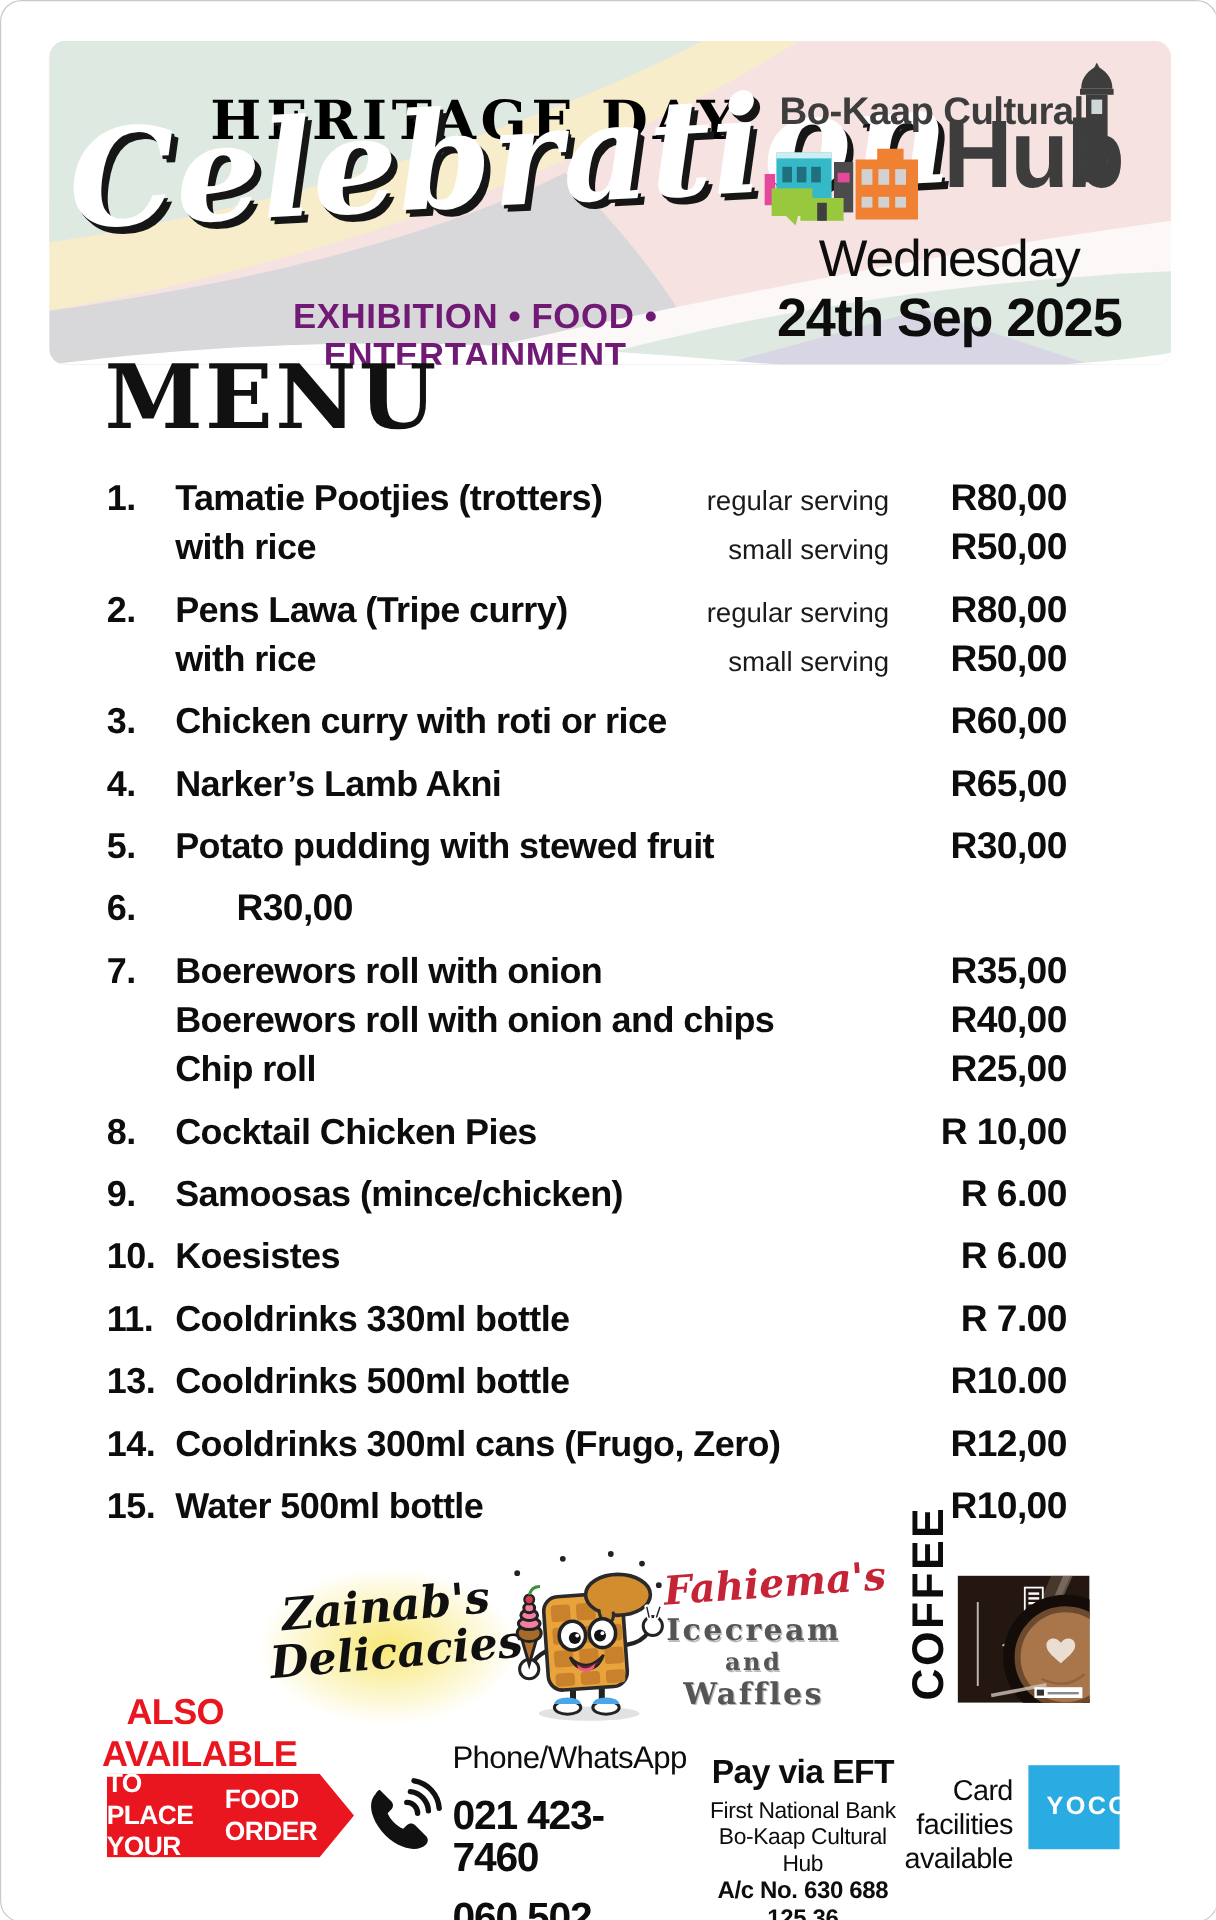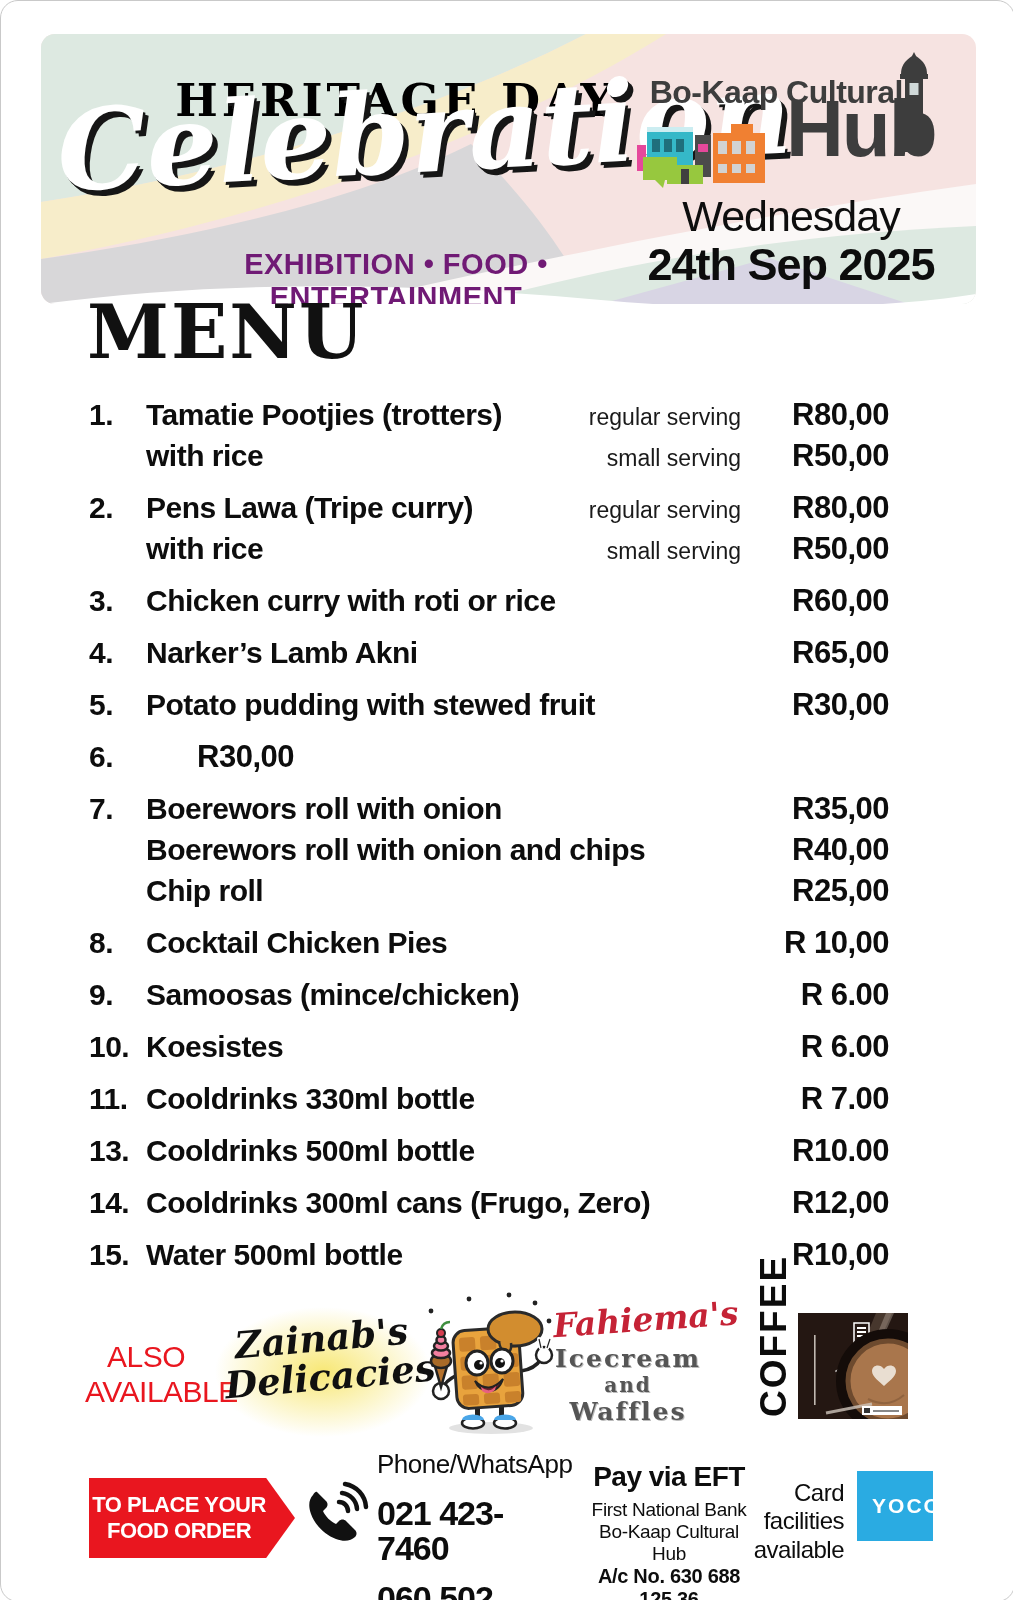--- a/index.html
+++ b/index.html
@@ -29,42 +29,42 @@
               font-size:74px;letter-spacing:2px;color:#111;}
   .menu-list{position:absolute;left:88px;top:396px;width:800px;}
   .menu-item{margin-bottom:11px;}
   .menu-line{display:flex;align-items:baseline;height:41px;}
   .menu-line .num{width:57px;font-weight:bold;font-size:30px;letter-spacing:-.5px;}
   .menu-line .itext{flex:1;font-weight:bold;font-size:30px;letter-spacing:-.5px;}
   .menu-line .serving{width:215px;text-align:right;font-size:23px;color:#1a1a1a;}
   .menu-line .price{width:148px;text-align:right;font-weight:bold;font-size:31px;letter-spacing:-.5px;}
 
   
-  .also-label{position:absolute;left:84px;top:1338px;width:122px;text-align:center;color:#e9161f;
-              font-weight:normal;font-size:30px;line-height:1.18;letter-spacing:-.5px;}
+  .also-label{position:absolute;left:84px;top:1409px;width:122px;text-align:center;color:#e9161f;
+              font-weight:bold;font-size:30px;line-height:1.18;letter-spacing:-.5px;}
   .zainab-wrap{position:absolute;left:222px;top:1318px;width:200px;height:110px;text-align:center;}
   .zainab-glow{position:absolute;left:-8px;top:-12px;width:216px;height:130px;
               background:radial-gradient(ellipse closest-side,rgba(247,230,110,.95),rgba(247,230,110,0));}
   .zainab-text{position:relative;font-family:"DejaVu Serif",serif;font-style:italic;font-weight:bold;
               font-size:37px;line-height:1.05;color:#101010;transform:rotate(-5deg);}
   .waffle{position:absolute;left:412px;top:1288px;width:150px;height:150px;}
   .fahiema-wrap{position:absolute;left:552px;top:1300px;width:150px;text-align:center;}
   .fahiema-name{font-family:"DejaVu Serif",serif;font-style:italic;font-weight:bold;font-size:33px;
               color:#c52336;transform:rotate(-4deg);}
   .fahiema-desc{font-family:"DejaVu Serif",serif;font-weight:bold;color:#555;letter-spacing:2px;
               text-shadow:1px 1px 0 #bbb;}
   .fd1{font-size:25px;margin-top:4px;} .fd2{font-size:20px;} .fd3{font-size:25px;}
   .coffee-label{position:absolute;left:752px;top:1312px;height:104px;writing-mode:vertical-rl;transform:rotate(180deg);
               font-weight:bold;font-size:37px;letter-spacing:2px;color:#0c0c0c;}
   .coffee-photo{position:absolute;left:797px;top:1312px;width:110px;height:106px;}
 
   
-  .ribbon{position:absolute;left:88px;top:1477px;width:206px;height:80px;background:#e9161f;
+  .ribbon{position:absolute;left:88px;top:1477px;width:206px;height:70px;background:#e9161f;
           clip-path:polygon(0 0,86% 0,100% 50%,86% 100%,0 100%);
-          display:flex;flex-direction:column;justify-content:center;align-items:center;padding-right:26px;box-sizing:border-box;}
+          display:flex;flex-direction:row;justify-content:center;align-items:center;padding-right:26px;box-sizing:border-box;}
   .ribbon span{color:#fff;font-weight:bold;font-size:22px;line-height:1.2;letter-spacing:-.5px;}
   .phone-icon{position:absolute;left:300px;top:1480px;width:70px;height:66px;}
   .phone-block{position:absolute;left:376px;top:1448px;width:170px;}
   .phone-heading{font-size:26px;letter-spacing:-.5px;}
   .phone-num{font-weight:bold;font-size:34px;letter-spacing:-1px;line-height:1.02;margin-top:16px;}
   .eft-block{position:absolute;left:588px;top:1460px;width:160px;text-align:center;}
   .eft-title{font-weight:bold;font-size:28px;letter-spacing:-.5px;margin-bottom:6px;}
   .eft-line{font-size:19px;letter-spacing:-.3px;line-height:1.16;}
   .eft-acc{font-size:20px;font-weight:bold;letter-spacing:-.3px;line-height:1.16;}
   .card-block{position:absolute;left:748px;top:1478px;width:95px;text-align:right;font-size:24px;

